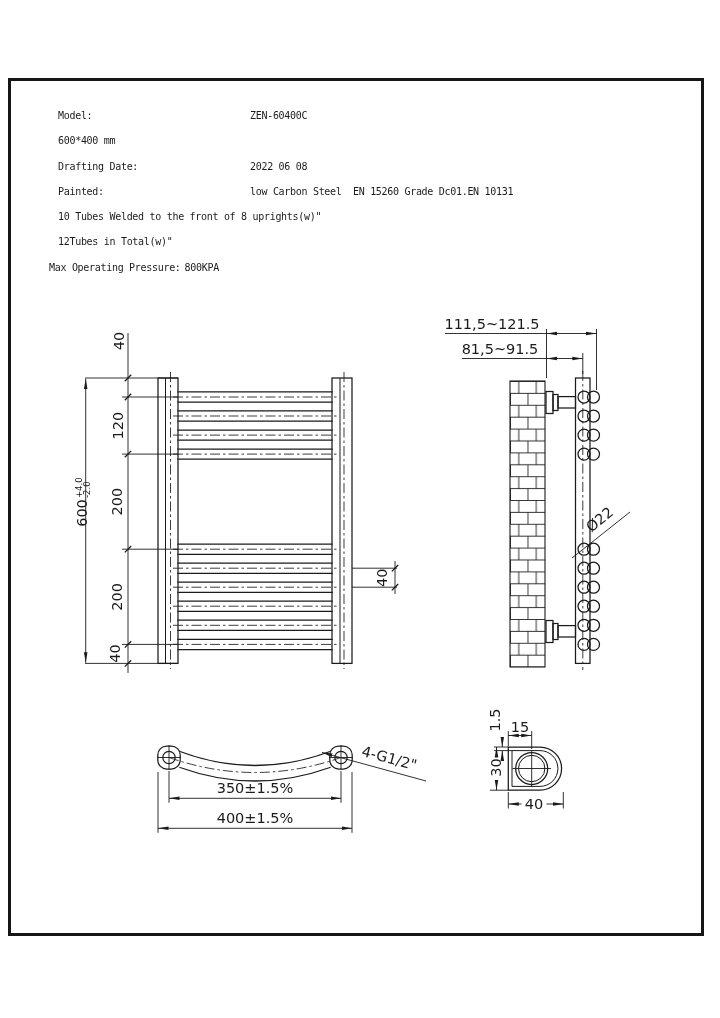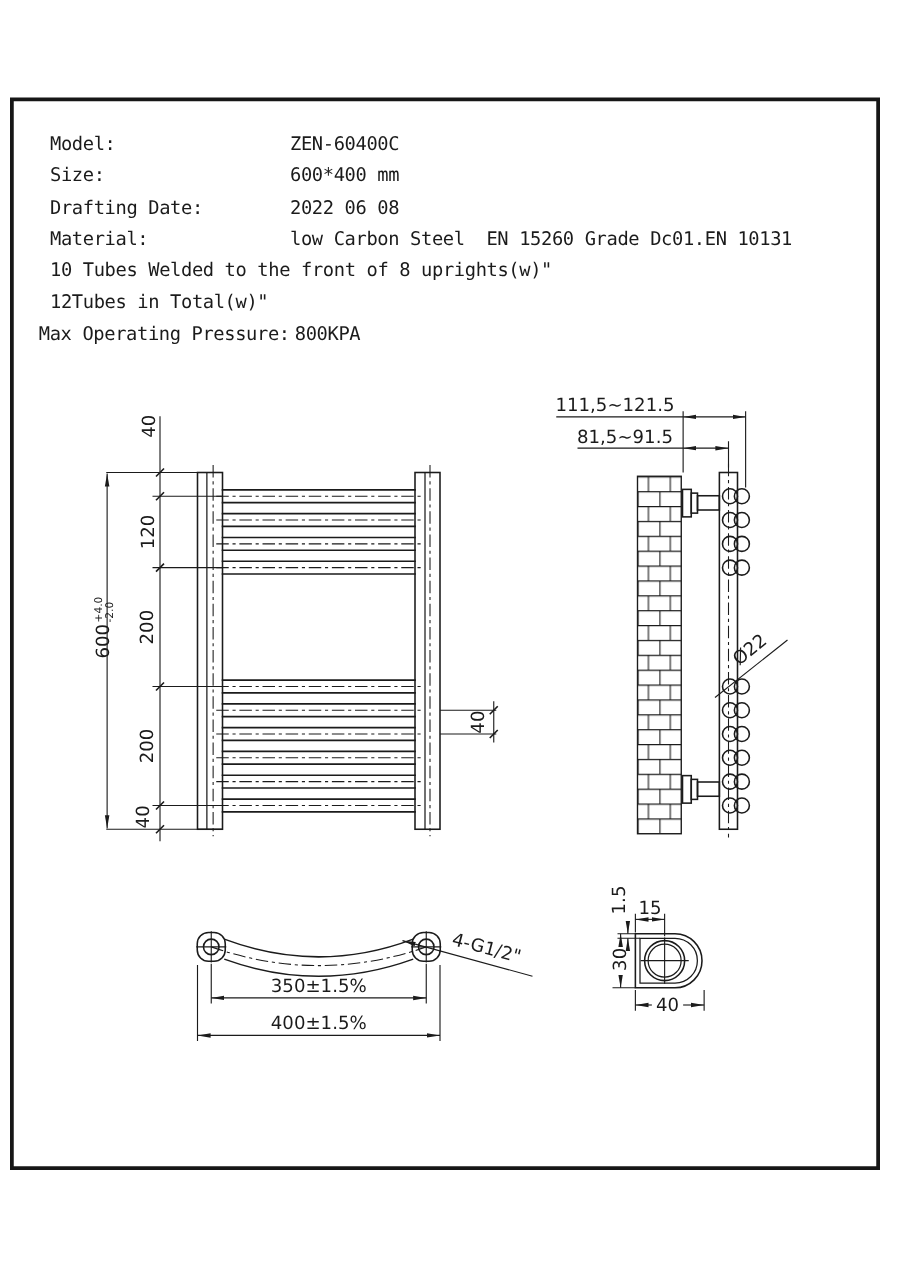--- a/index.html
+++ b/index.html
@@ -5,22 +5,22 @@
   html,body{margin:0;padding:0;}
   body{
     width:720px;height:1018px;position:relative;background:#ffffff;
     font-family:"DejaVu Sans Mono","Liberation Mono",monospace;overflow:hidden;
   }
   .frame{
     position:absolute;left:8px;top:78px;width:696px;height:858px;
     border:3px solid #161616;box-sizing:border-box;background:#fff;
   }
   .specs{
-    position:absolute;left:40px;top:103px;width:640px;
-    font-size:15px;color:#1b1b1b;letter-spacing:-0.3px;
+    position:absolute;left:58px;top:103px;width:640px;
+    font-size:10px;color:#1b1b1b;letter-spacing:-0.3px;
   }
   .srow{display:flex;line-height:25.3px;white-space:pre;}
   .slabel{width:192px;flex:0 0 192px;}
   .srow.note{margin-left:0;}
   .srow.pressure{margin-left:-9px;}
   .pgap{margin-left:4px;}
   svg.draw{position:absolute;left:0;top:0;}
   .o{stroke:#1b1b1b;stroke-width:1.25;fill:none;stroke-linecap:square;}
   .o2{stroke:#1b1b1b;stroke-width:1;fill:none;}
   .d{stroke:#1b1b1b;stroke-width:0.9;fill:none;}
@@ -29,23 +29,23 @@
   .dt{font-family:"DejaVu Sans","Liberation Sans",sans-serif;font-size:14.5px;fill:#1b1b1b;}
   .dts{font-size:8.5px;}
 </style>
 </head>
 <body>
 
 <div class="frame"></div>
 
 <div class="specs">
   <div class="srow"><span class="slabel">Model:</span><span class="sval">ZEN-60400C</span></div>
-  <div class="srow"><span class="slabel">Size:</span><span class="sval">600*400 mm</span></div>
+  <div class="srow"><span class="sval">600*400 mm</span></div>
   <div class="srow"><span class="slabel">Drafting Date:</span><span class="sval">2022 06 08</span></div>
-  <div class="srow"><span class="slabel">Material:</span><span class="sval">low Carbon Steel  EN 15260 Grade Dc01.EN 10131</span></div>
+  <div class="srow"><span class="slabel">Painted:</span><span class="sval">low Carbon Steel  EN 15260 Grade Dc01.EN 10131</span></div>
   <div class="srow"><span class="sval">10 Tubes Welded to the front of 8 uprights(w)"</span></div>
   <div class="srow note"><span>12Tubes in Total(w)"</span></div>
   <div class="srow pressure"><span>Max Operating Pressure:</span><span class="pgap">800KPA</span></div>
 </div>
 
 <svg class="draw" width="720" height="1018" viewBox="0 0 720 1018">
   <defs>
     <marker id="arw" viewBox="0 0 11 5" refX="10.5" refY="2.5" markerWidth="11" markerHeight="5" orient="auto-start-reverse" markerUnits="userSpaceOnUse">
       <path d="M0,0.7 L10.5,2.5 L0,4.3 Z" fill="#1b1b1b"></path>
     </marker>

